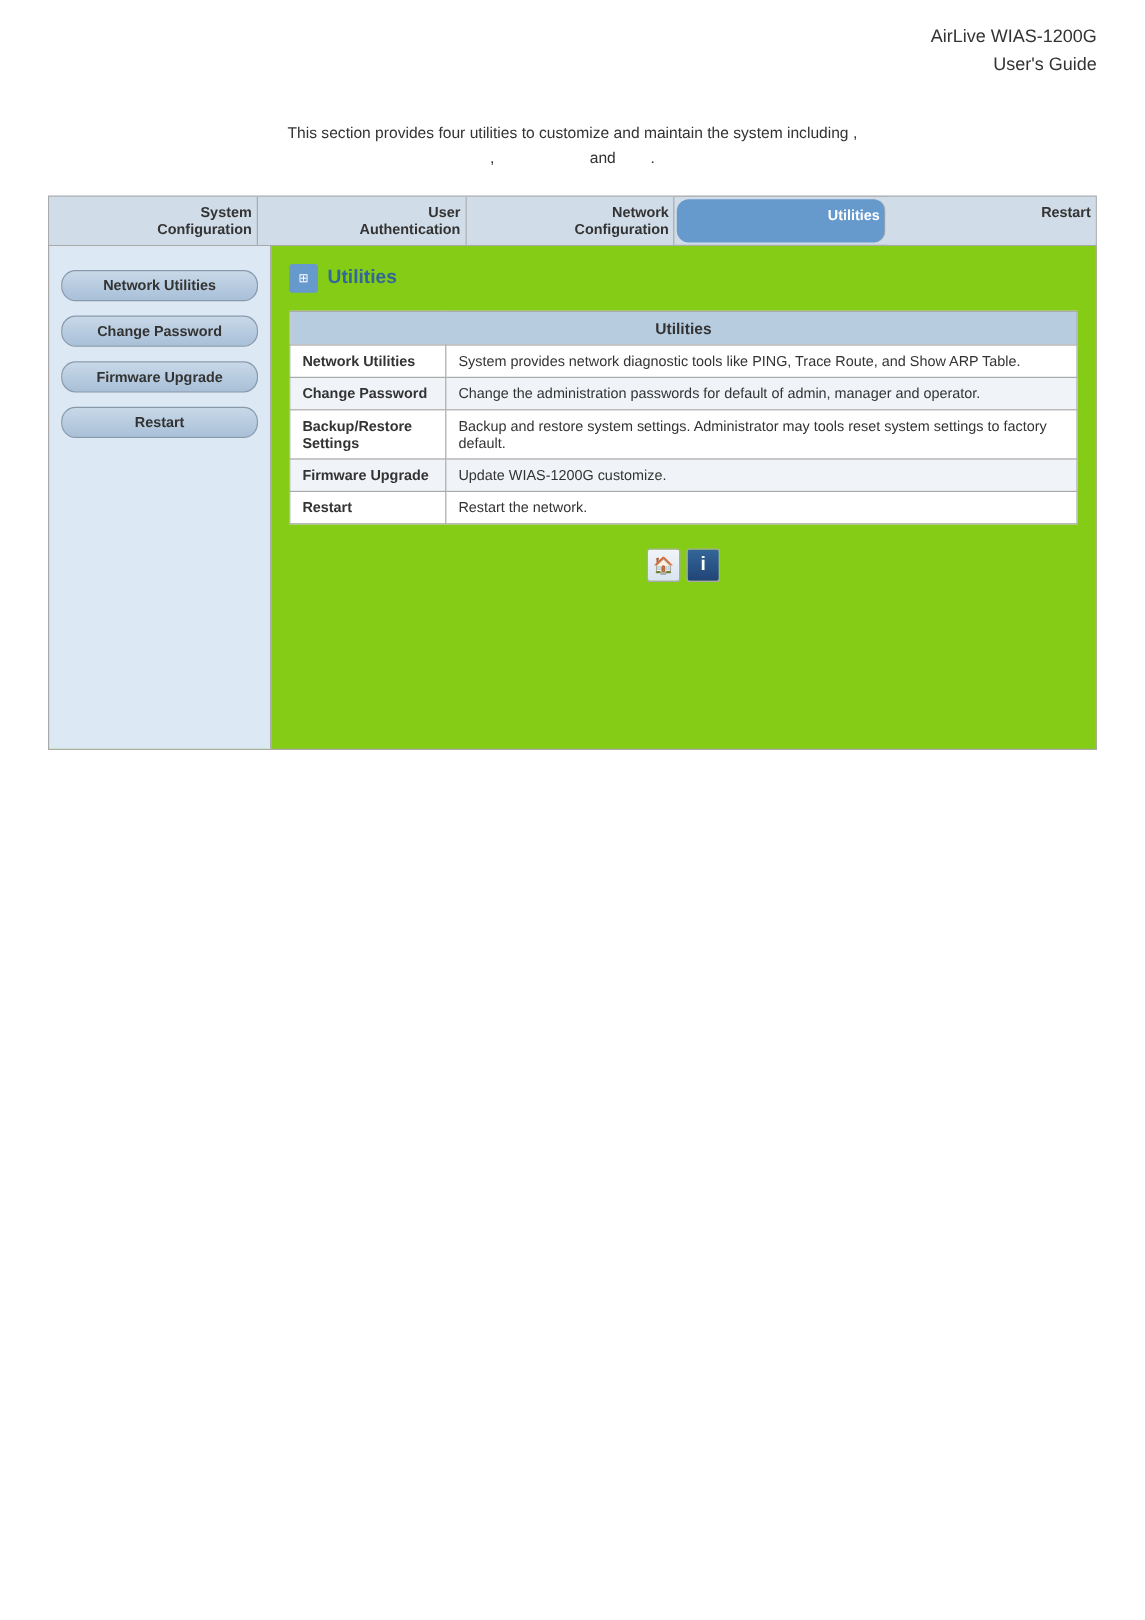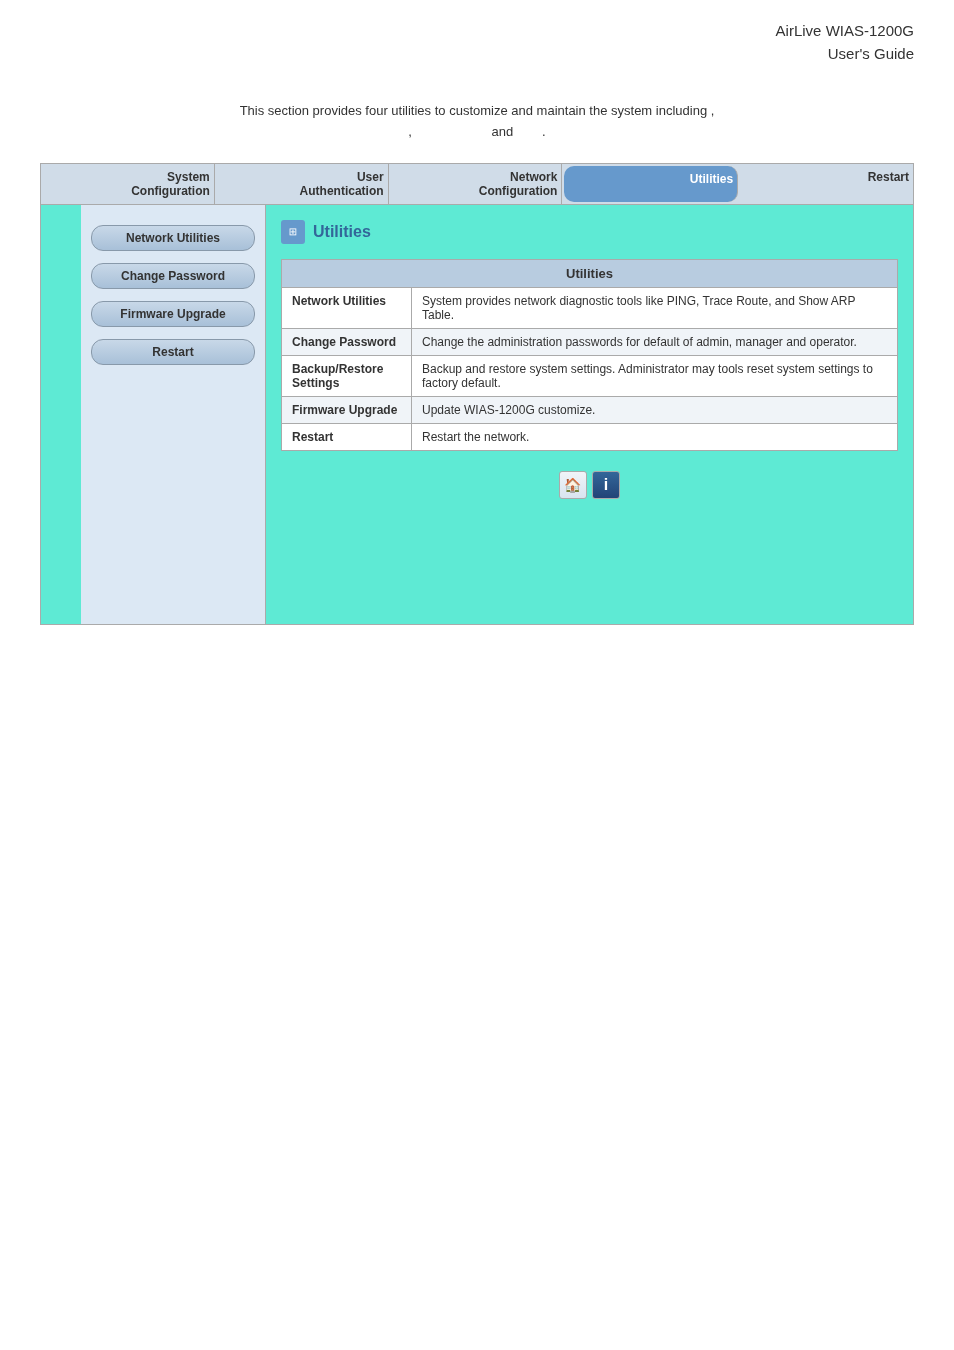--- a/index.html
+++ b/index.html
@@ -61,23 +61,22 @@
       color: #fff;
       border-radius: 10px;
       margin: 2px;
     }
 
     
     .content-area {
       display: flex;
       border: 1px solid #aaa;
       border-top: none;
-      background: #5eead4;
+      background: #84cc16;
       min-height: 420px;
-      padding-left: 40px;
     }
 
     
     .sidebar {
       width: 185px;
       padding: 20px 10px;
       display: flex;
       flex-direction: column;
       gap: 12px;
       border-right: 1px solid #aaa;

